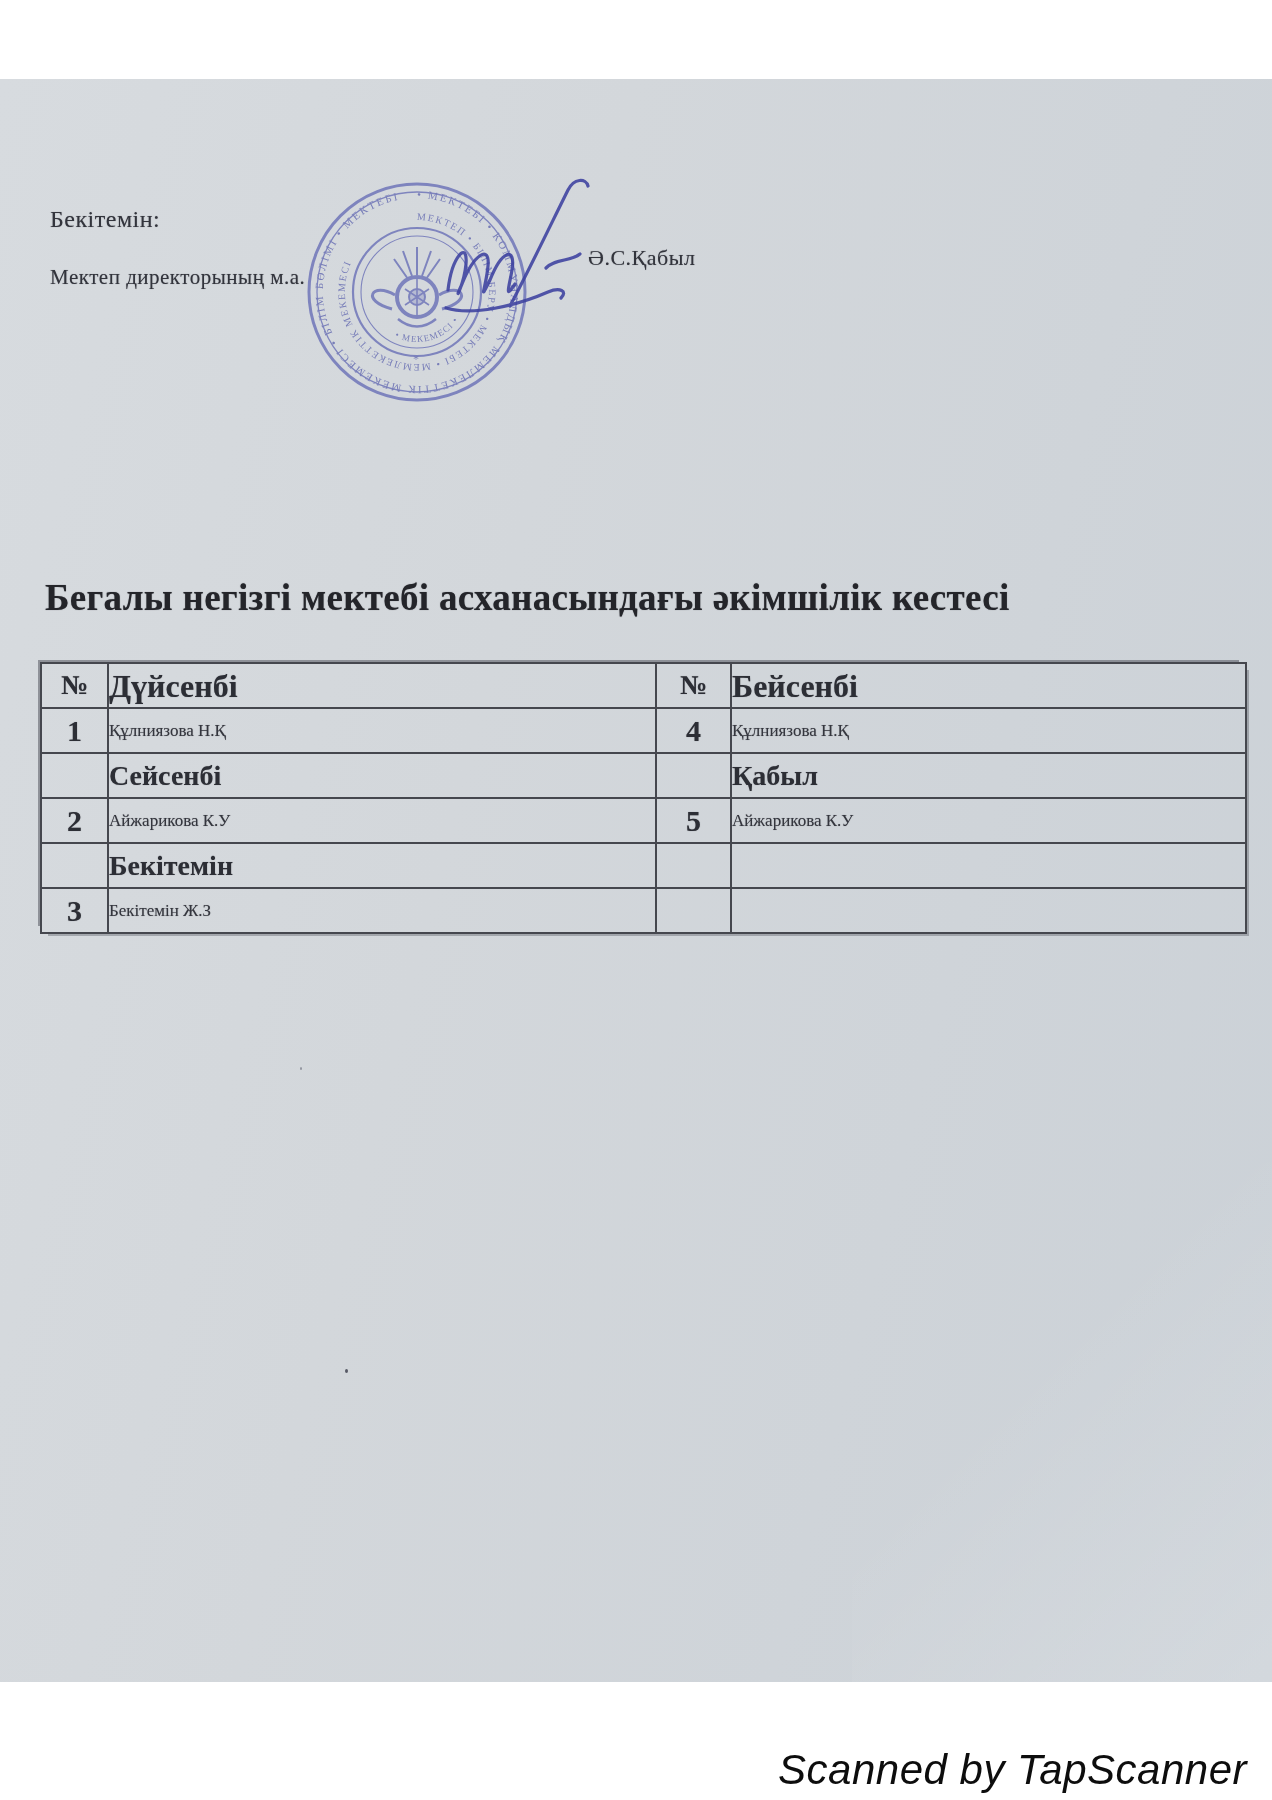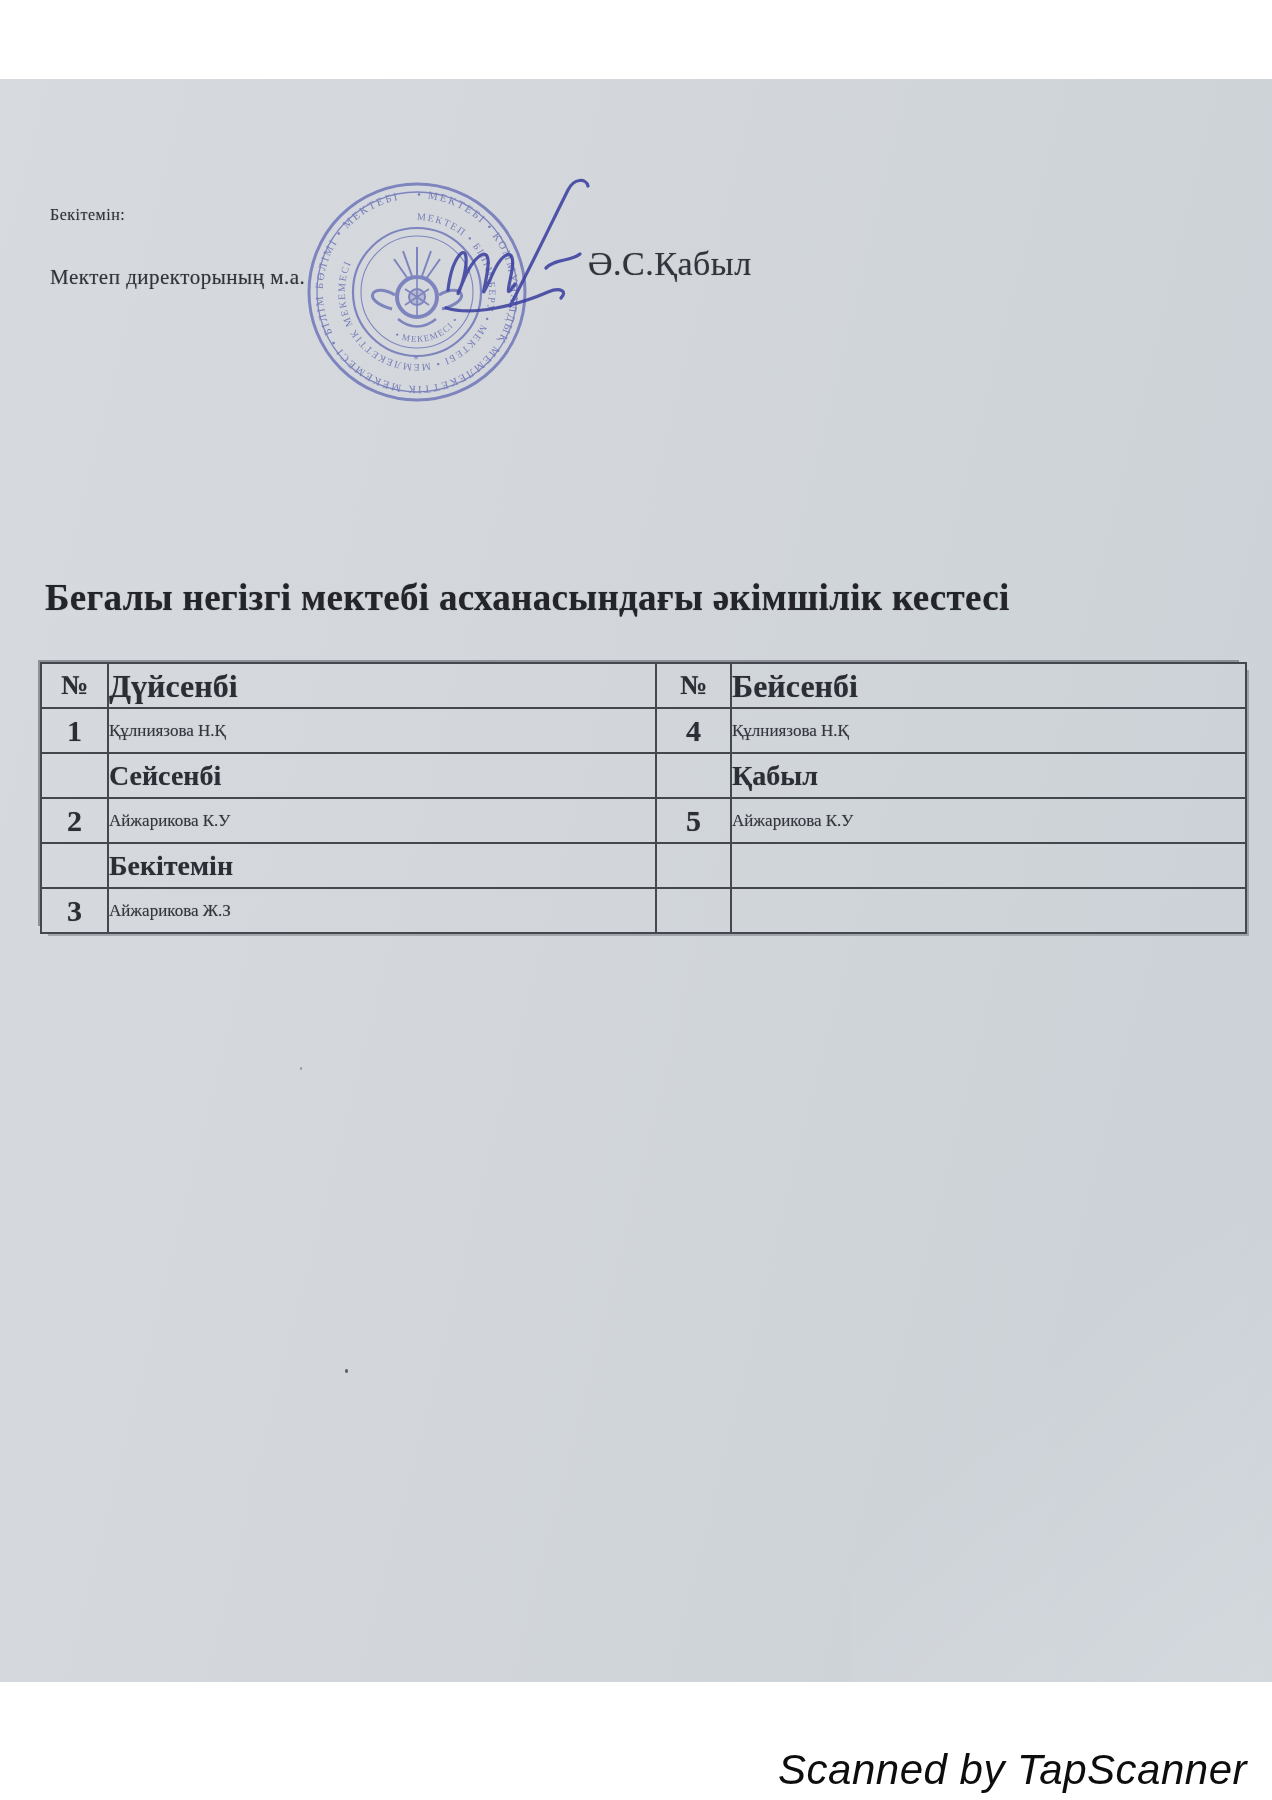--- a/index.html
+++ b/index.html
@@ -4,23 +4,23 @@
 <style>
   html,body{margin:0;padding:0;background:#ffffff;}
   .canvas{position:relative;width:1272px;height:1800px;overflow:hidden;background:#ffffff;
           font-family:"Liberation Serif","DejaVu Serif",serif;}
   
   .paper{position:absolute;left:0;top:79px;width:1272px;height:1603px;
          background:linear-gradient(104deg,#d7dbdf 0%,#d3d7db 38%,#cfd4d9 70%,#cbd1d7 100%);}
   .paper::after{content:"";position:absolute;right:0;bottom:0;width:420px;height:520px;
          background:linear-gradient(315deg,rgba(255,255,255,0.16),rgba(255,255,255,0) 60%);}
   .doc-text{position:absolute;color:#32343c;text-shadow:0 0 1px rgba(50,52,62,.45);white-space:nowrap;}
-  .approval{left:50px;top:127px;font-size:16px;letter-spacing:.5px;}
+  .approval{left:50px;top:127px;font-size:24px;letter-spacing:.5px;}
   .role{left:50px;top:186px;font-size:21px;letter-spacing:.5px;}
-  .dname{left:588px;top:166px;font-size:34px;letter-spacing:.5px;}
+  .dname{left:588px;top:166px;font-size:22px;letter-spacing:.5px;}
   .doc-title{left:45px;top:457px;font-size:37px;font-weight:bold;color:#24252a;
              letter-spacing:.3px;text-shadow:0 0 1px rgba(30,32,40,.5);margin-top:40px;}
   
   .stamp{position:absolute;left:302px;top:98px;width:230px;height:230px;filter:blur(.5px);opacity:.88;}
   .signature{position:absolute;left:418px;top:93px;width:180px;height:160px;filter:blur(.3px);}
   
   table.sched{position:absolute;left:40px;top:583px;width:1205px;border-collapse:collapse;
               table-layout:fixed;color:#2c2e35;
               box-shadow:-5px -5px 0 -3px rgba(72,74,84,.5),5px 5px 0 -3px rgba(72,74,84,.35);}
   table.sched td{border:2px solid #45474e;height:45px;box-sizing:border-box;
@@ -127,21 +127,21 @@
             <td class="cell-name">Айжарикова К.У</td>
           </tr>
           <tr>
             <td class="cell-empty"></td>
             <td class="cell-day">Бекітемін</td>
             <td class="cell-empty"></td>
             <td class="cell-empty"></td>
           </tr>
           <tr>
             <td class="cell-num">3</td>
-            <td class="cell-name">Айжарикова Ж.З</td>
+            <td class="cell-name">Бекітемін Ж.З</td>
             <td class="cell-empty"></td>
             <td class="cell-empty"></td>
           </tr>
         </tbody>
     </table>
 
     <div class="speck1"></div>
     <div class="speck2"></div>
   </div>
 

